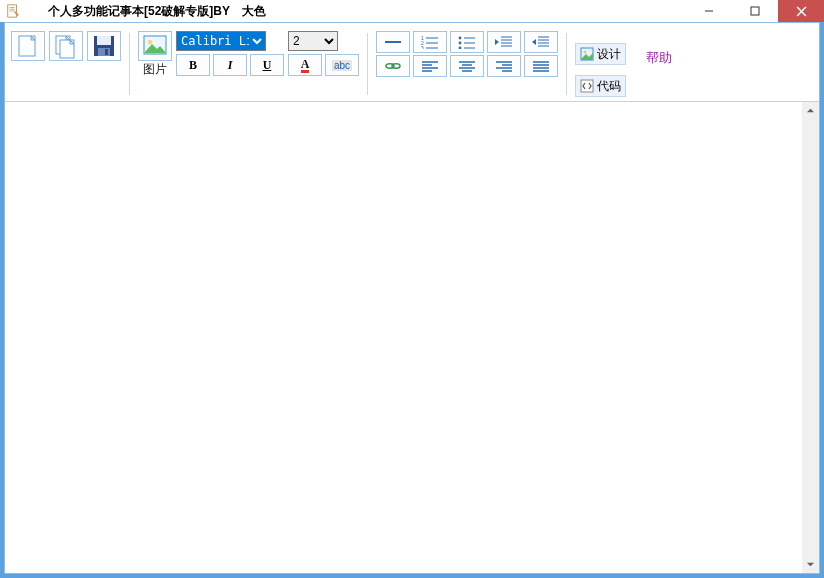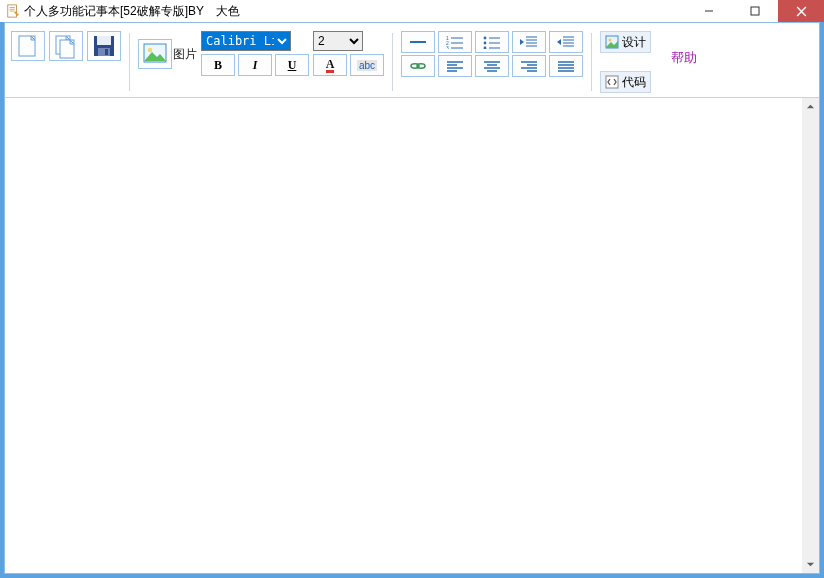--- a/index.html
+++ b/index.html
@@ -1,20 +1,20 @@
 <!DOCTYPE html>
 <html><head>
 <meta charset="utf-8">
 <style>
 * { box-sizing: border-box; margin: 0; padding: 0; }
 body { font-family: "Microsoft YaHei", "SimSun", Arial, sans-serif; font-size: 12px; background: #5aa3e0; overflow: hidden; }
 .window { width: 824px; height: 578px; background: #5aa3e0; display: flex; flex-direction: column; }
 .title-bar { height: 22px; background: #fff; display: flex; align-items: center; padding: 0 0 0 6px; color: #000; font-size: 12px; }
 .title-bar .app-icon { width: 14px; height: 14px; margin-right: 4px; display: inline-flex; }
-.title-bar .title-text { flex: 0 0 auto; font-weight: normal; }
+.title-bar .title-text { flex: 0 0 auto; font-weight: bold; margin-left: 24px; }
 .title-bar .spacer { flex: 1; }
 .win-btns { display: flex; height: 22px; }
 .win-btn { width: 46px; height: 22px; display: flex; align-items: center; justify-content: center; }
 .win-btn.close { background: #c8504f; color: #fff; }
 .win-btn.close svg path { stroke: #fff; }
 .chrome-border { flex: 1; background: #5aa3e0; padding: 0 4px 4px 4px; display: flex; }
 .client { flex: 1; background: #fff; display: flex; flex-direction: column; border: 1px solid #8fbde3; }
 
 .toolbar { display: flex; align-items: flex-start; padding: 8px 6px 4px 6px; gap: 6px; border-bottom: 1px solid #d0d0d0; }
 .group { display: flex; flex-direction: column; gap: 2px; }
@@ -106,21 +106,21 @@
                 <rect x="7" y="15" width="12" height="8" fill="#6f88b7"></rect>
                 <rect x="14" y="16" width="3" height="6" fill="#2c4a87"></rect>
               </svg>
           </div>
         </div>
 
         <div class="sep"></div>
 
         <div class="group">
           <div class="row">
-            <div style="display:flex;flex-direction:row;align-items:center;gap:1px;">
+            <div style="display:flex;flex-direction:column;align-items:center;gap:1px;">
               <div class="tbtn big">
                 <svg width="26" height="24" viewBox="0 0 26 24">
                     <rect x="2" y="2" width="22" height="18" fill="#eef7ff" stroke="#3d8ecf"></rect>
                     <circle cx="8" cy="8" r="2.3" fill="#f6d86b"></circle>
                     <path d="M3 18 L10 10 L15 15 L18 12 L24 19 L3 19 Z" fill="#5bbf60"></path>
                   </svg>
               </div>
               <div class="caption">图片</div>
             </div>
             <div class="group" style="gap:3px;">
@@ -222,21 +222,21 @@
             <div class="tbtn sm">
               <svg width="20" height="14" viewBox="0 0 20 14">
                   <path d="M2 3h16M2 6h16M2 9h16M2 12h16" stroke="#2a6db3" stroke-width="1.4"></path>
                 </svg>
             </div>
           </div>
         </div>
 
         <div class="sep"></div>
 
-        <div class="group" style="gap:18px;">
+        <div class="group" style="gap:10px;margin-top:12px;">
           <div class="mode-btn">
             <span class="ic">
               <svg width="14" height="14" viewBox="0 0 14 14">
                   <rect x="1" y="1" width="12" height="12" fill="#e8f3ff" stroke="#3d8ecf"></rect>
                   <circle cx="5" cy="5" r="1.5" fill="#f3c94a"></circle>
                   <path d="M1 12 L6 7 L9 10 L13 6 V13 H1 Z" fill="#5fb864"></path>
                 </svg>
             </span>
             <span>设计</span>
           </div>

